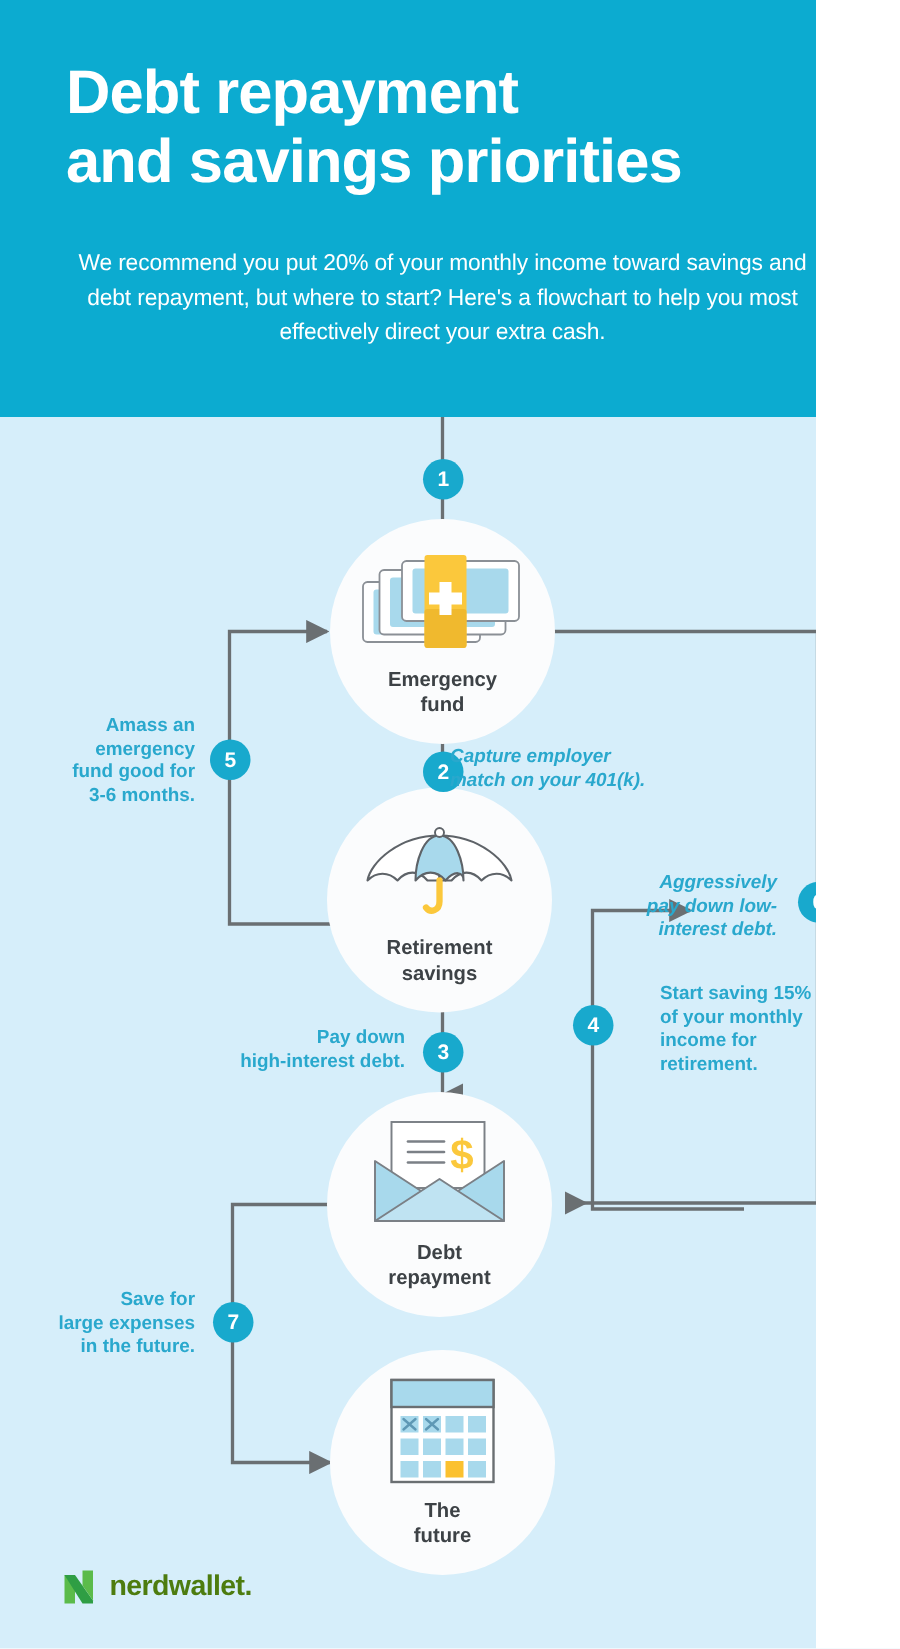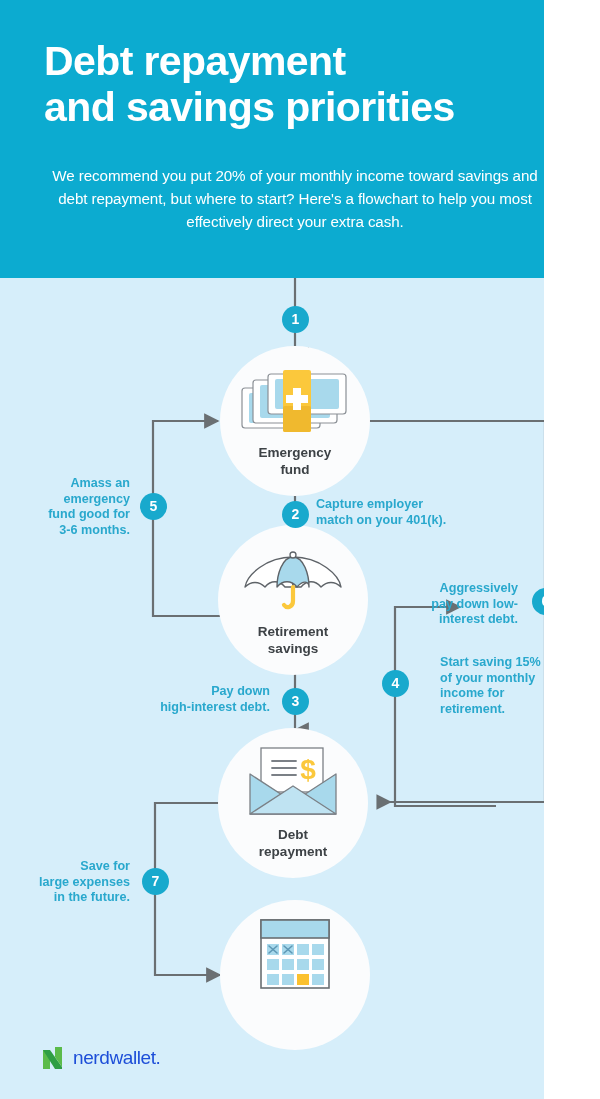--- a/index.html
+++ b/index.html
@@ -122,23 +122,23 @@
   #logo {
     position: absolute;
     left: 42px;
     top: 1046px;
     height: 24px;
     display: flex;
     align-items: center;
   }
   #logo-word {
     margin-left: 9px;
-    color: #1d4ed8;
+    color: #4d7c0f;
     font-size: 19px;
-    font-weight: normal;
+    font-weight: bold;
     letter-spacing: -0.4px;
   }
 </style>
 </head>
 <body>
 
 <div id="page">
 
   <div id="header">
     <div id="title">Debt repayment
@@ -250,43 +250,45 @@
           </g>
           <rect x="77" y="56" width="12" height="11" fill="#fbc12f"></rect>
           <g stroke="#5e98b5" stroke-width="1.6" stroke-linecap="round">
             <line x1="49" y1="28" x2="57" y2="35"></line>
               <line x1="57" y1="28" x2="49" y2="35"></line>
             <line x1="64" y1="28" x2="72" y2="35"></line>
               <line x1="72" y1="28" x2="64" y2="35"></line>
           </g>
         </g>
       </svg>
+      <div class="node-label">The
+future</div>
     </div>
 
     <div class="badge" style="left:282px; top:28px;">1</div>
     <div class="badge" style="left:282px; top:223px;">2</div>
     <div class="badge" style="left:282px; top:410px;">3</div>
     <div class="badge" style="left:382px; top:392px;">4</div>
     <div class="badge" style="left:140px; top:215px;">5</div>
     <div class="badge" style="left:532px; top:310px;">6</div>
     <div class="badge" style="left:142px; top:590px;">7</div>
 
-    <div class="caption cap-right" style="left:316px; top:219px; width:200px;">Capture employer
+    <div class="caption cap-right" style="left:300px; top:219px; width:200px;font-style:italic;">Capture employer
 match on your 401(k).</div>
     <div class="caption cap-left" style="left:100px; top:406px; width:170px;">Pay down
 high-interest debt.</div>
     <div class="caption cap-right" style="left:440px; top:377px; width:140px;">Start saving 15%
 of your monthly
 income for
 retirement.</div>
     <div class="caption cap-left" style="left:20px; top:198px; width:110px;">Amass an
 emergency
 fund good for
 3-6 months.</div>
-    <div class="caption cap-left" style="left:400px; top:303px; width:118px;">Aggressively
+    <div class="caption cap-left" style="left:400px; top:303px; width:118px;font-style:italic;">Aggressively
 pay down low-
 interest debt.</div>
     <div class="caption cap-left" style="left:12px; top:581px; width:118px;">Save for
 large expenses
 in the future.</div>
 
   </div>
 
   <div id="logo">
     <svg width="22" height="24" viewBox="0 0 22 24">

